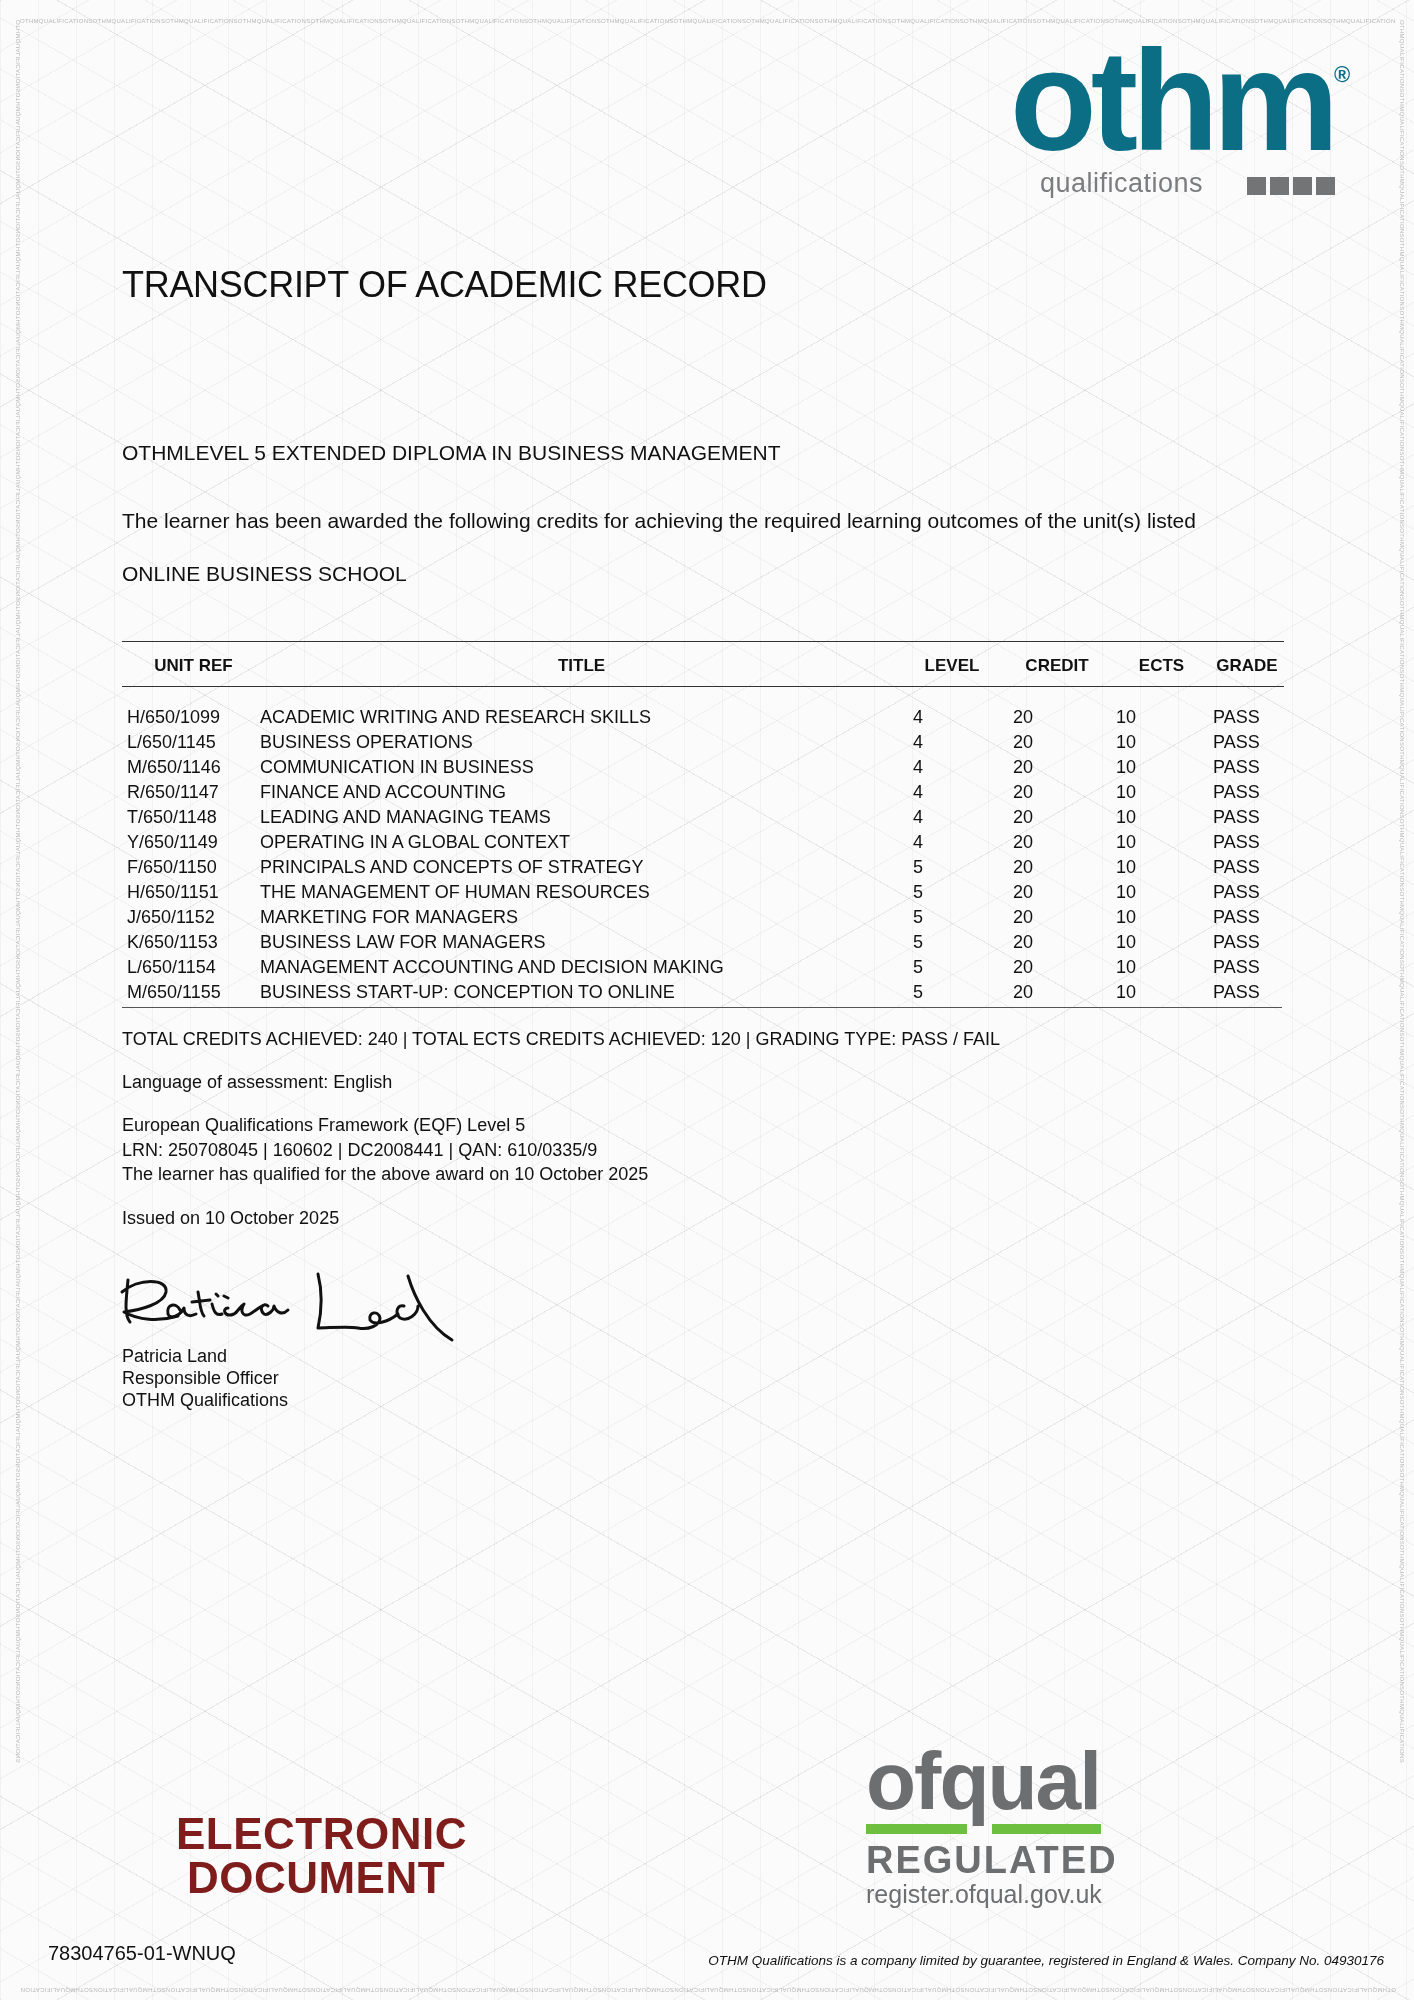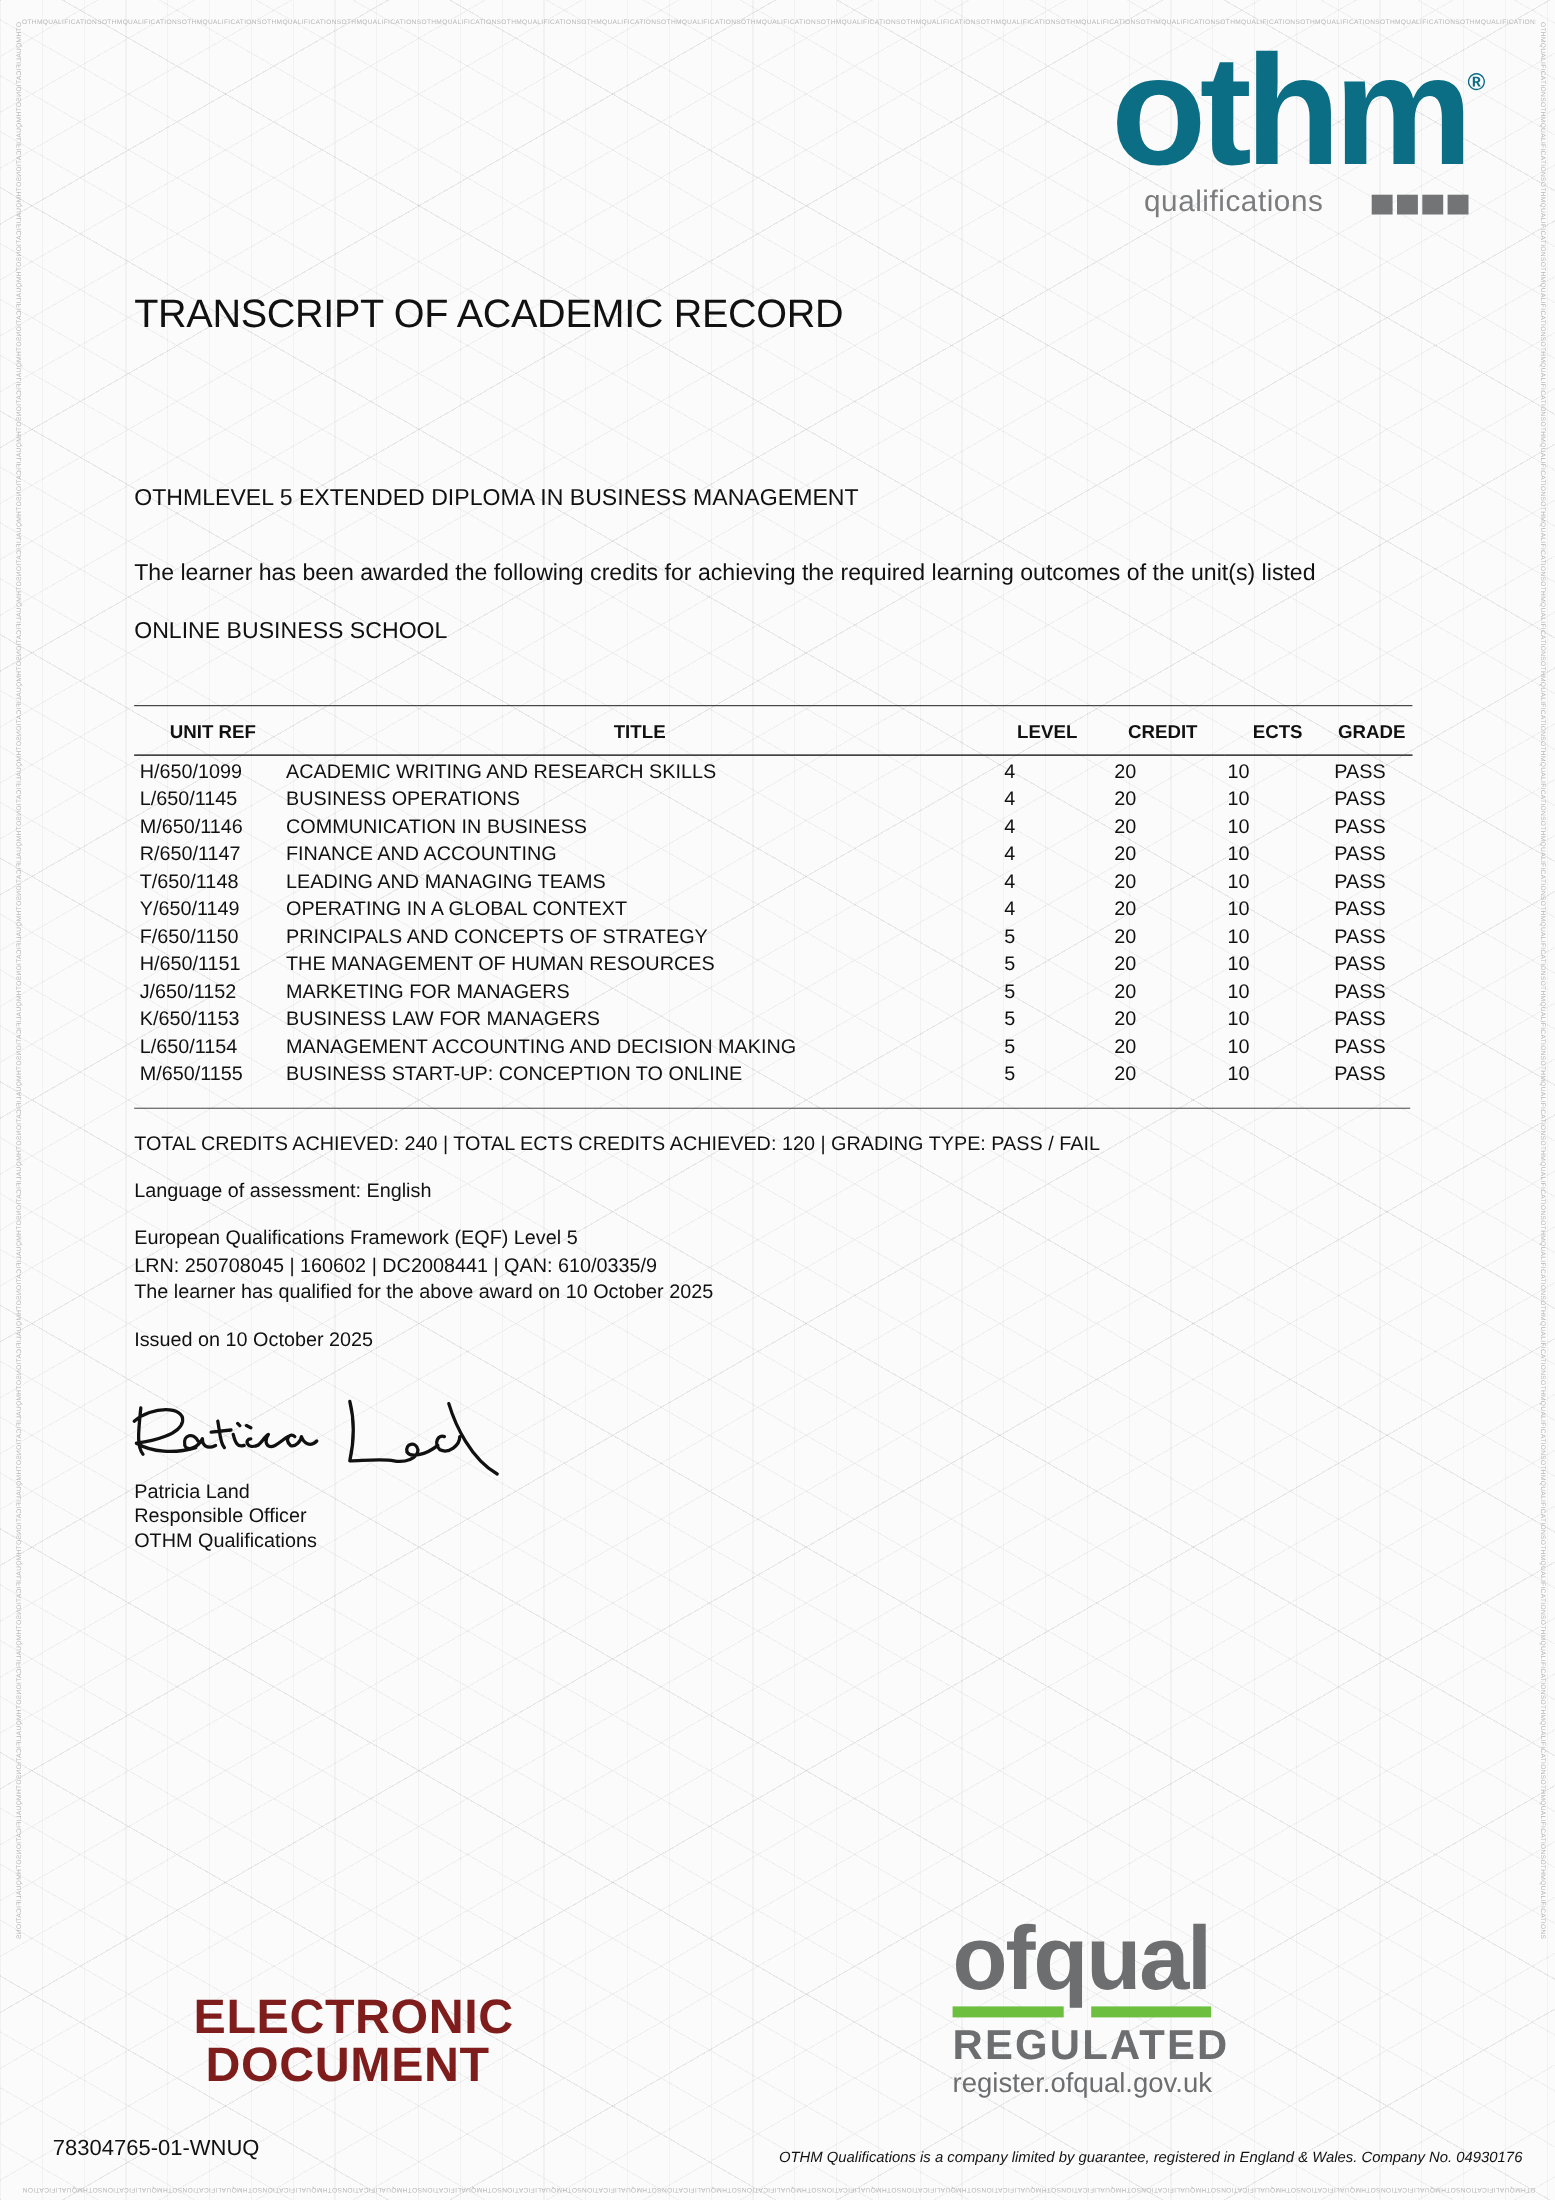--- a/index.html
+++ b/index.html
@@ -50,21 +50,21 @@
   .c-title { width: 643px; }
   .c-level { width: 88px; }
   .c-credit { width: 100px; }
   .c-ects { width: 94px; }
   .c-grade { }
   td.c-level { padding-left: 10px; }
   td.c-credit { padding-left: 12px; }
   td.c-ects { padding-left: 3px; }
   td.c-grade { padding-left: 3px; }
   .thead-rule th { border-bottom: 1.5px solid #333; }
-  .body-top td { padding-top: 2px; }
+  .body-top td { padding-top: 18px; }
 
   .bottom-rule { position: absolute; left: 122px; top: 1007px; width: 1160px; border-top: 1.5px solid #555; }
   .t18 { position: absolute; left: 122px; font-size: 18px; line-height: 25px; }
   .totals { top: 1027px; }
   .language { top: 1070px; }
   .eqf { top: 1113px; }
   .lrn { top: 1138px; }
   .qualified { top: 1162px; }
   .issued { top: 1206px; }
 

